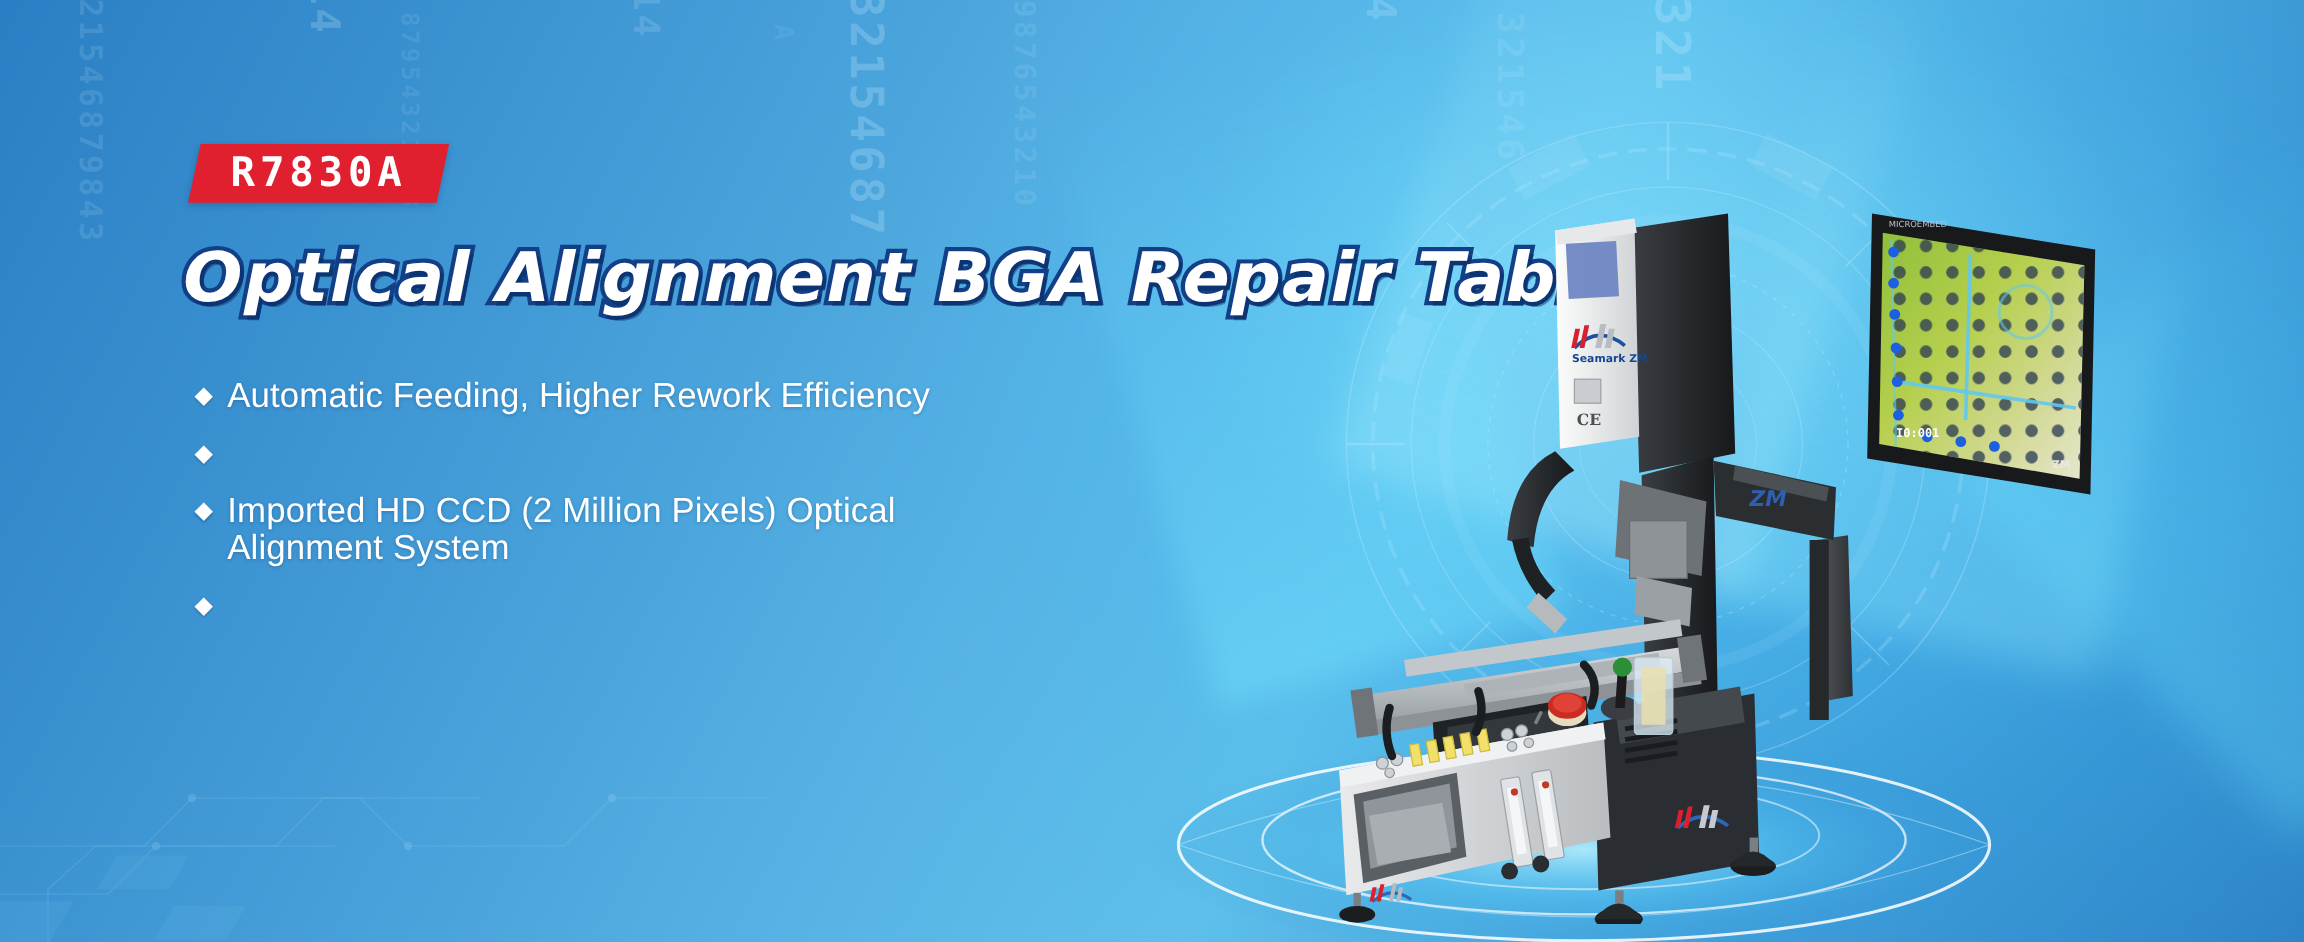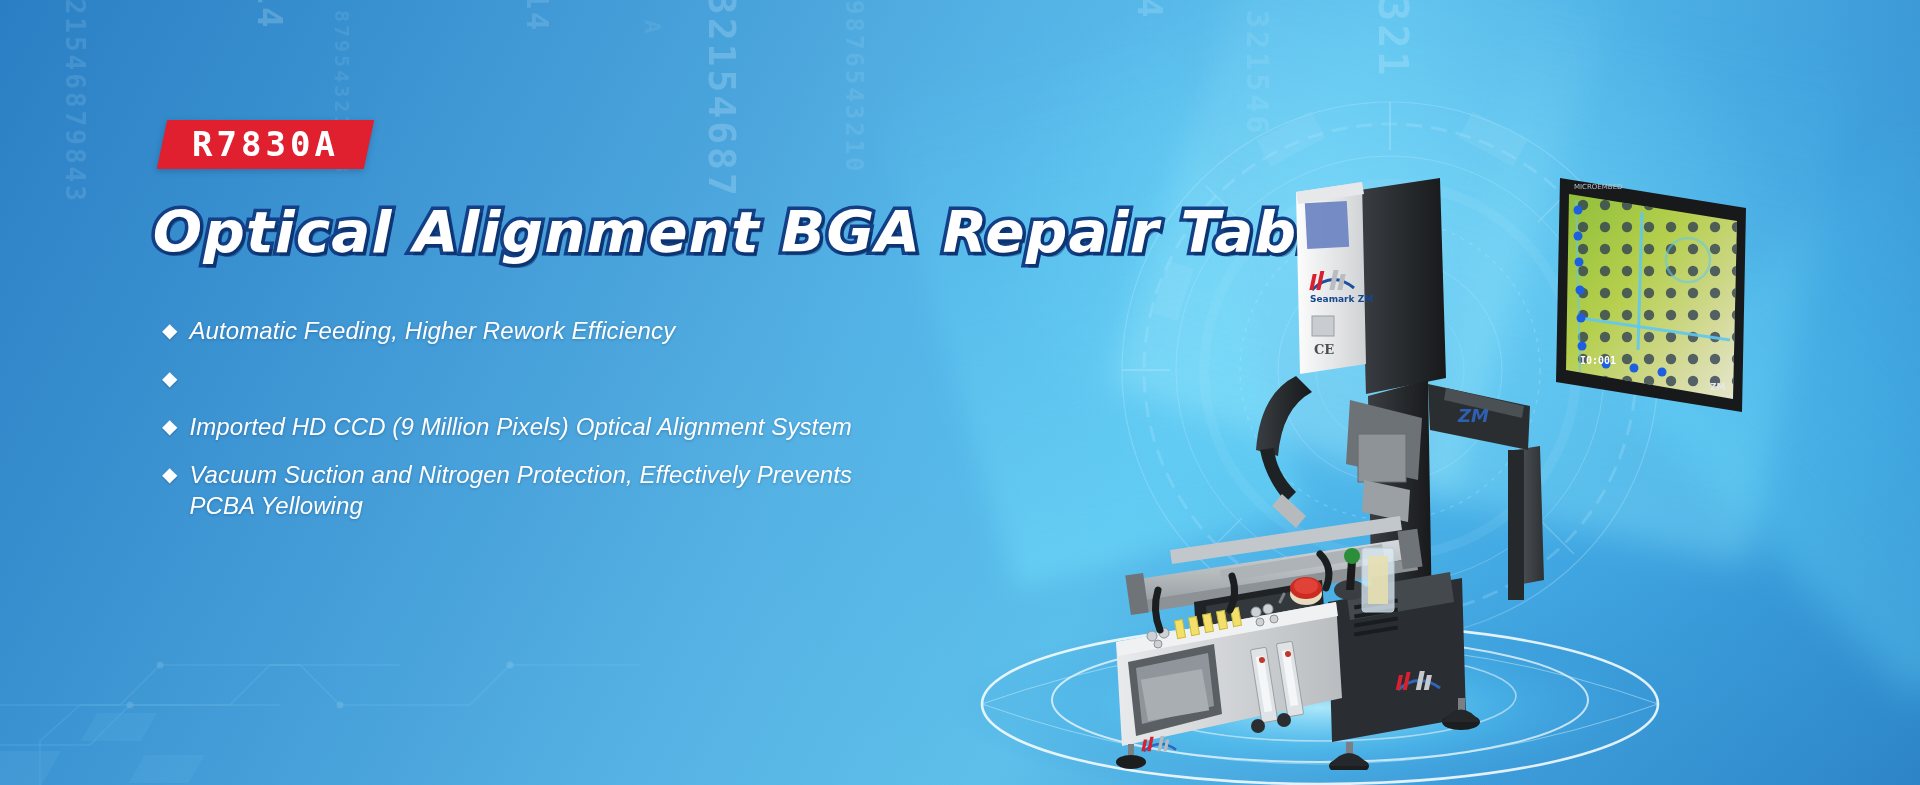--- a/index.html
+++ b/index.html
@@ -94,25 +94,24 @@
   .bullet {
     display:flex; align-items:flex-start;
     margin-bottom:17px;
   }
   .bullet .dia {
     flex:0 0 auto;
     color:#ffffff; font-size:20px; line-height:31px;
     margin-right:12px; text-shadow:0 1px 2px rgba(0,40,80,.35);
   }
   .bullet .btext {
-    font-size:24px; line-height:31px; color:#ffffff;
+    font-size:29px; line-height:31px; color:#ffffff;
     font-weight:400; letter-spacing:.1px;
     text-shadow:0 1px 3px rgba(0,45,95,.30);
     max-width:680px;
-    font-style:italic;
   }
 
   
   .product { position:absolute; left:1110px; top:150px; width:640px; height:620px; }
 
   
   .platform { position:absolute; left:940px; top:600px; width:760px; height:200px; pointer-events:none; }
 </style>
 </head>
 <body>
@@ -192,26 +191,25 @@
         <span class="dia">◆</span>
         <span class="btext">Automatic Feeding, Higher Rework Efficiency</span>
       </div>
 
       <div class="bullet">
         <span class="dia">◆</span>
       </div>
 
       <div class="bullet">
         <span class="dia">◆</span>
-        <span class="btext">Imported HD CCD (9 Million Pixels) Optical Alignment System</span>
+        <span class="btext">Imported HD CCD (2 Million Pixels) Optical Alignment System</span>
       </div>
 
       <div class="bullet">
         <span class="dia">◆</span>
-        <span class="btext">Vacuum Suction and Nitrogen Protection, Effectively Prevents PCBA Yellowing</span>
       </div>
 
     </div>
   </div>
 
   <svg class="platform" viewBox="0 0 760 200">
     <defs>
       <radialGradient id="pglow" cx="50%" cy="52%" r="50%">
         <stop offset="0%" stop-color="#bdf3ff" stop-opacity=".85"></stop>
         <stop offset="45%" stop-color="#56c8f5" stop-opacity=".42"></stop>

